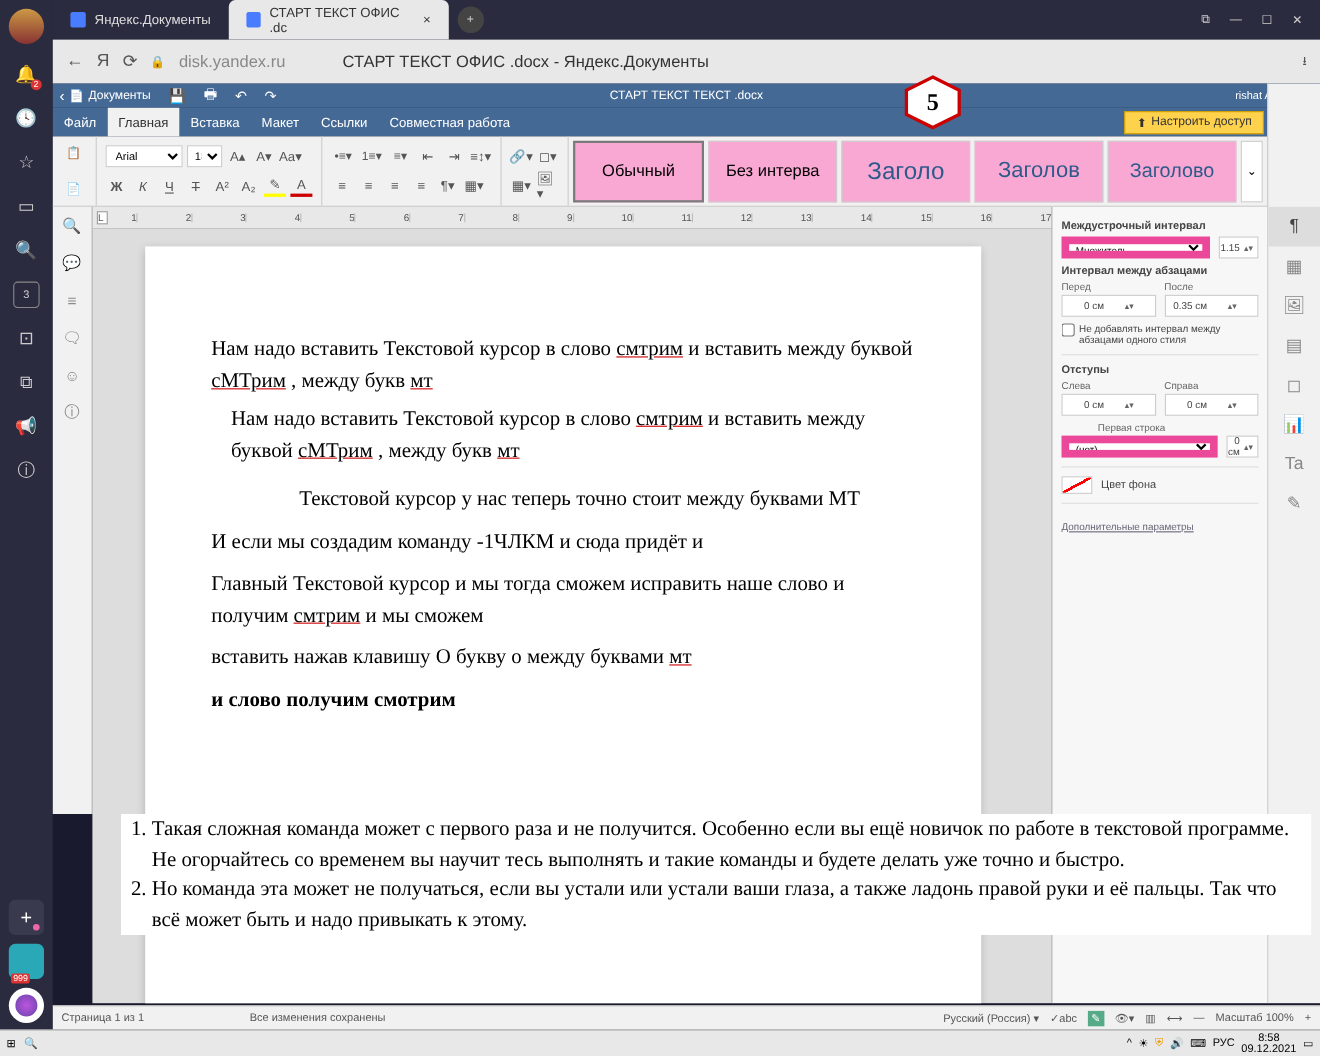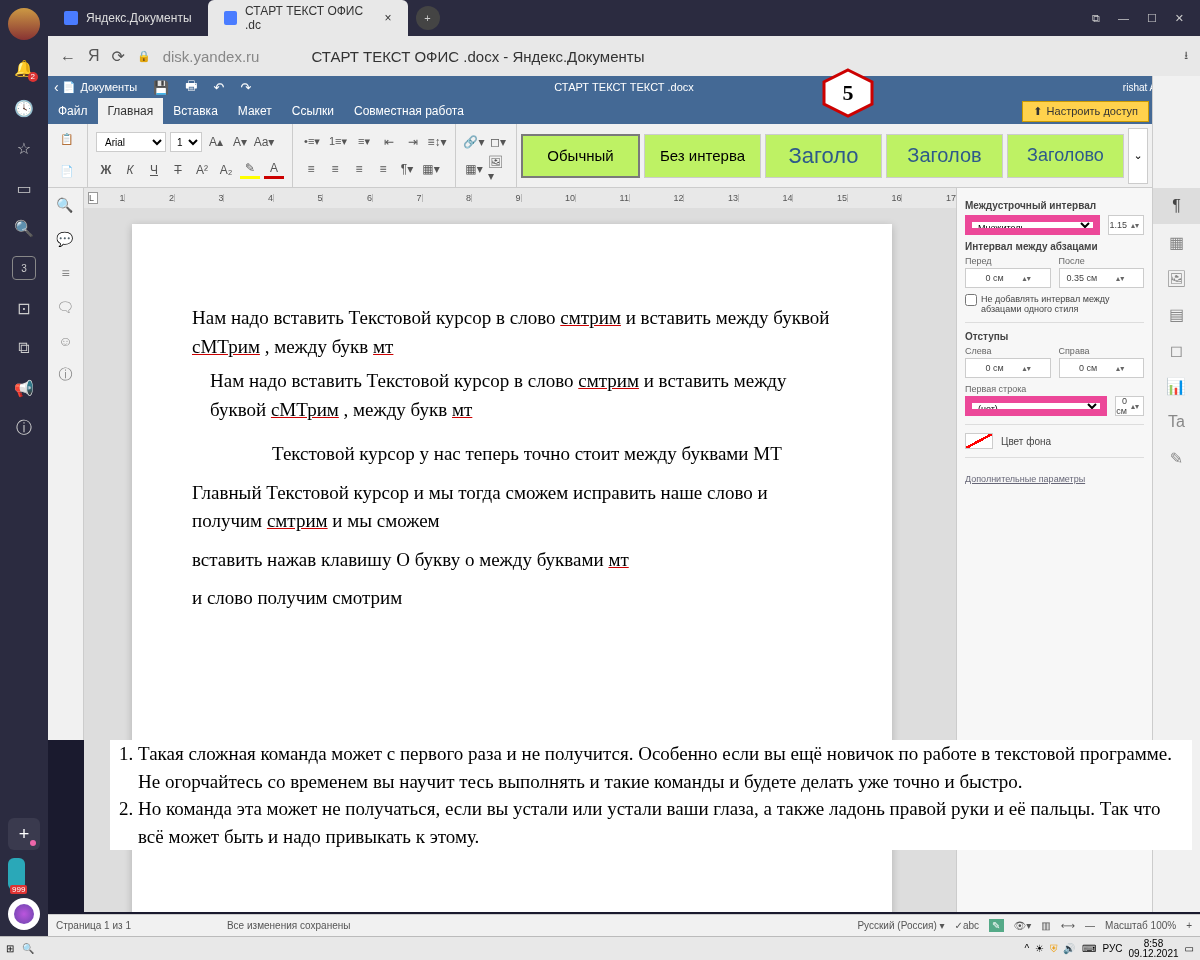--- a/index.html
+++ b/index.html
@@ -36,21 +36,21 @@
 .tb-left { width: 40px; display: flex; flex-direction: column; align-items: center; justify-content: space-around; border-right: 1px solid #ccc; }
 .tb-left span { cursor: pointer; color: #555; }
 .tb-group { padding: 4px 8px; border-right: 1px solid #ccc; display: flex; flex-direction: column; justify-content: space-around; }
 .tb-row { display: flex; align-items: center; gap: 4px; }
 .tb-row > * { cursor: pointer; }
 .font-sel { width: 70px; height: 20px; border: 1px solid #ccc; background: #fff; font-size: 10px; padding: 0 4px; }
 .size-sel { width: 32px; height: 20px; border: 1px solid #ccc; background: #fff; font-size: 10px; padding: 0 2px; }
 .tb-ic { width: 20px; height: 18px; display: inline-flex; align-items: center; justify-content: center; font-size: 12px; color: #555; }
 .para-ic { width: 22px; font-size: 11px; }
 .tb-styles { flex: 1; display: flex; align-items: center; gap: 4px; padding: 2px 4px; }
-.style-box { border: 1px solid #ccc; background: #bef264; height: 44px; flex: 1; display: flex; align-items: center; justify-content: center; font-size: 15px; cursor: pointer; overflow: hidden; white-space: nowrap; }
+.style-box { border: 1px solid #ccc; background: #f9a8d4; height: 56px; flex: 1; display: flex; align-items: center; justify-content: center; font-size: 15px; cursor: pointer; overflow: hidden; white-space: nowrap; }
 .style-box.sel { border: 2px solid #7a7a7a; }
 .style-box.hdr { font-size: 22px; color: #2e5a8a; }
 .style-more { width: 20px; border: 1px solid #ccc; background: #fff; height: 56px; display: flex; align-items: center; justify-content: center; cursor: pointer; }
 .right-strip { position: absolute; right: 0; top: 76px; width: 48px; bottom: 48px; background: #f1f1f1; border-left: 1px solid #ccc; display: flex; flex-direction: column; }
 .right-strip .rs-ic { width: 100%; height: 36px; display: flex; align-items: center; justify-content: center; font-size: 16px; color: #888; cursor: pointer; }
 .right-strip .rs-ic.active { background: #ddd; color: #444; }
 .left-strip { position: absolute; left: 48px; top: 188px; width: 36px; height: 552px; background: #f1f1f1; border-right: 1px solid #ccc; display: flex; flex-direction: column; }
 .left-strip .ls-ic { height: 34px; display: flex; align-items: center; justify-content: center; font-size: 14px; color: #888; cursor: pointer; }
 .ruler-area { position: absolute; left: 84px; top: 188px; right: 244px; height: 20px; background: #e8e8e8; font-size: 9px; color: #555; display: flex; align-items: center; overflow: hidden; }
 .ruler-area .tick { flex: 1; text-align: center; border-left: 1px solid #bbb; height: 8px; }
@@ -80,21 +80,21 @@
 .overlay-text { position: absolute; background: #fff; font-family: 'Times New Roman', serif; font-size: 19px; line-height: 1.45; padding: 0 4px; }
 .ol-list { left: 110px; top: 740px; right: 8px; }
 .ol-list { font-size: 19px; }
 .ol-footer { left: 50%; transform: translateX(-50%); bottom: 0; font-style: italic; font-weight: bold; font-size: 16px; }
 .os-taskbar { position: absolute; left: 0; right: 0; bottom: 0; height: 24px; background: #e8e8e8; border-top: 1px solid #bbb; display: flex; align-items: center; font-size: 10px; padding: 0 6px; gap: 8px; }
 .os-taskbar .tr { margin-left: auto; display: flex; align-items: center; gap: 6px; }
 .hex-badge { position: absolute; left: 820px; top: 68px; width: 56px; height: 50px; }
 .hex-badge svg text { font-size: 22px; font-weight: bold; font-family: serif; }
 .os-add { position: absolute; left: 8px; bottom: 110px; width: 32px; height: 32px; background: #3a3a4e; border-radius: 6px; color: #fff; display: flex; align-items: center; justify-content: center; font-size: 18px; }
 .os-add .dot { position: absolute; right: 4px; bottom: 4px; width: 6px; height: 6px; background: #e6a; border-radius: 50%; }
-.os-bird { position: absolute; left: 8px; bottom: 70px; width: 17px; height: 32px; background: #2aa8b8; border-radius: 6px; }
+.os-bird { position: absolute; left: 8px; bottom: 70px; width: 32px; height: 32px; background: #2aa8b8; border-radius: 6px; }
 .os-bird .num { position: absolute; left: 2px; bottom: -4px; background: #d33; color: #fff; font-size: 8px; padding: 0 2px; border-radius: 2px; }
 .os-y { position: absolute; left: 8px; bottom: 30px; width: 32px; height: 32px; background: #fff; border-radius: 50%; display: flex; align-items: center; justify-content: center; }
 .os-y::after { content: ""; width: 20px; height: 20px; background: radial-gradient(circle,#b5d,#64a); border-radius: 50%; }
 </style>
 </head>
 <body>
 
 <div class="os-sidebar">
   <div class="avatar"></div>
   <div class="ic">🔔<span class="badge-red">2</span></div>
@@ -294,23 +294,24 @@
     <span class="tick"></span>
     <span>17</span>
 </div>
 
 <div class="doc-area">
   <div class="page">
     <div class="doc-text">
       <p><span>Нам надо вставить Текстовой курсор в слово </span><span class="ul">смтрим</span><span> и вставить между буквой </span><span class="ul">сМТрим</span><span> , между букв </span><span class="ul">мт</span></p>
       <p class="indent"><span>Нам надо вставить Текстовой курсор в слово </span><span class="ul">смтрим</span><span> и вставить между буквой </span><span class="ul">сМТрим</span><span> , между букв </span><span class="ul">мт</span></p>
       <p style="margin-top:16px;text-indent:80px;">Текстовой курсор у нас теперь точно стоит между буквами МТ</p>
+      <p style="margin-top:10px;">И если мы создадим команду -1ЧЛКМ и сюда придёт и</p>
       <p style="margin-top:10px;"><span>Главный Текстовой курсор и мы тогда сможем исправить наше слово и получим </span><span class="ul">смтрим</span><span> и мы сможем</span></p>
       <p style="margin-top:10px;"><span>вставить нажав клавишу О букву о между буквами </span><span class="ul">мт</span></p>
-      <p style="margin-top:10px;">и слово получим смотрим</p>
+      <p style="margin-top:10px;font-weight:bold;">и слово получим смотрим</p>
     </div>
   </div>
 </div>
 
 <div class="props-panel">
   <div class="sect-title">Междустрочный интервал</div>
   <div class="row2">
     <select><option>Множитель</option></select>
     <div class="spin">
         <span>1.15</span>
@@ -349,21 +350,21 @@
         </div>
       </div>
     <div class="col">
         <div class="lbl">Справа</div>
         <div class="spin">
           <span>0 см</span>
           <span class="arr">▴▾</span>
         </div>
       </div>
   </div>
-  <div class="lbl" style="margin-top:6px;">Первая строка</div>
+  <div class="lbl" style="margin-top:6px;margin-left:33px;">Первая строка</div>
   <div class="row2">
     <select><option>(нет)</option></select>
     <div class="spin">
         <span>0 см</span>
         <span class="arr">▴▾</span>
       </div>
   </div>
   <hr>
   <div class="row2" style="align-items:center;">
     <span class="swatch"></span>

